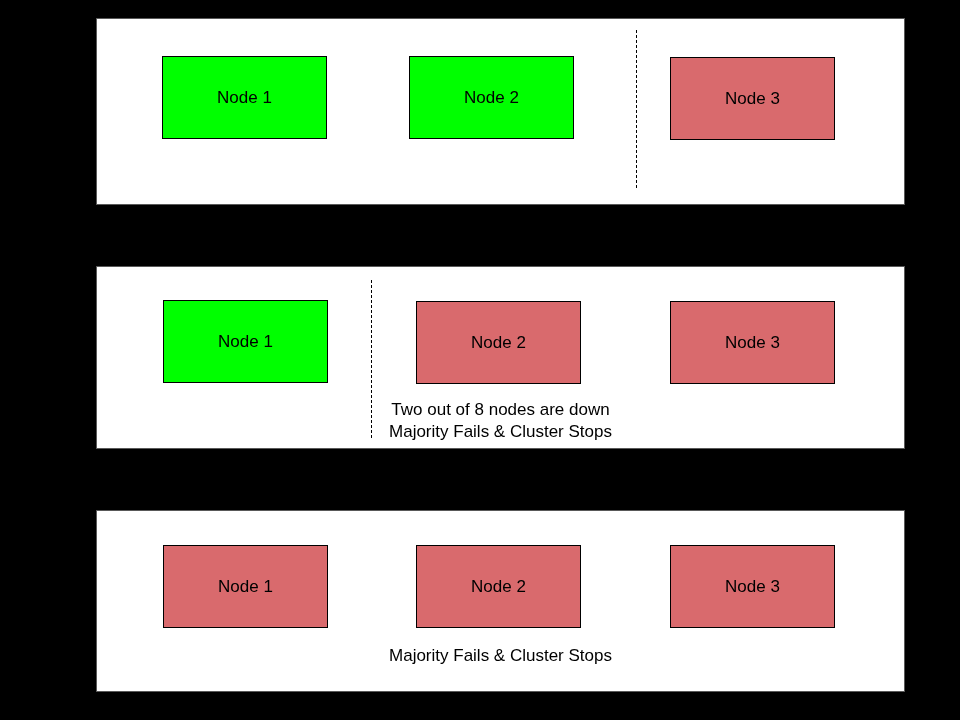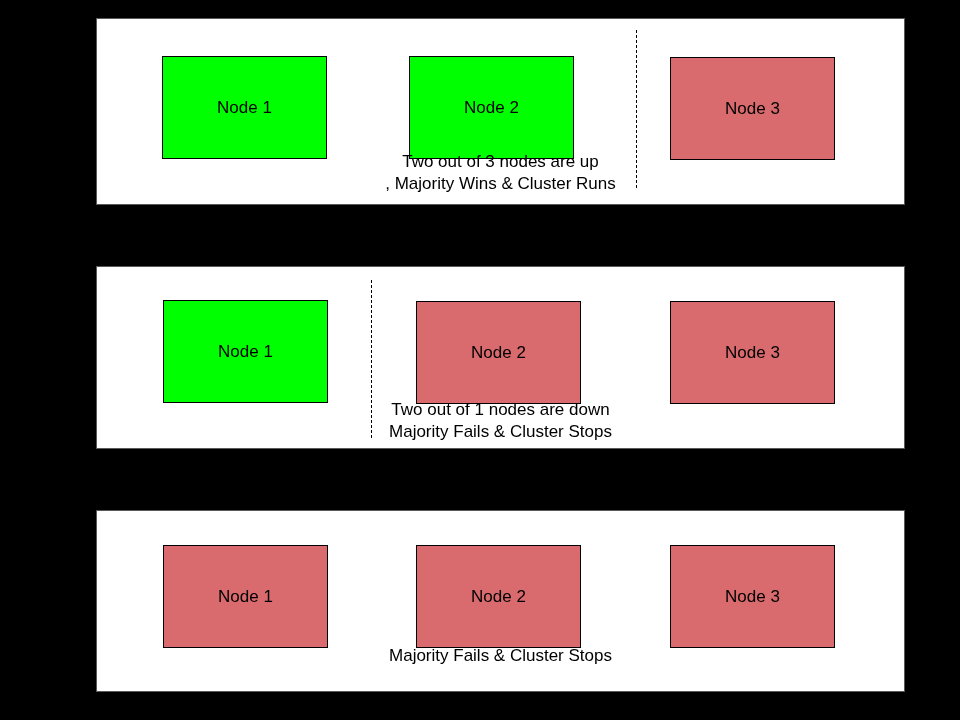--- a/index.html
+++ b/index.html
@@ -22,21 +22,21 @@
     background: #ffffff;
     border: 1px solid #595959;
     box-sizing: border-box;
   }
   .panel-1 { top: 18px;  height: 187px; }
   .panel-2 { top: 266px; height: 183px; }
   .panel-3 { top: 510px; height: 182px; }
   .node {
     position: absolute;
     width: 165px;
-    height: 103px;
+    height: 83px;
     border: 1px solid #000000;
     box-sizing: border-box;
     display: flex;
     align-items: center;
     justify-content: center;
     font-size: 17px;
   }
   .divider {
     position: absolute;
     width: 0;
@@ -58,39 +58,35 @@
   <div class="node" style="left: 65px; top: 37px; background: rgb(0, 255, 0);">
     <span>Node 1</span>
   </div>
   <div class="node" style="left: 312px; top: 37px; background: rgb(0, 255, 0);">
     <span>Node 2</span>
   </div>
   <div class="node" style="left: 573px; top: 38px; background: rgb(217, 106, 109);">
     <span>Node 3</span>
   </div>
   <div class="divider" style="left:539px; top:11px; height:158px;"></div>
-  <div class="caption" style="top:132px;">
-    <div>Two out of 3 nodes are up</div>
-    <div>, Majority Wins &amp; Cluster Runs</div>
-  </div>
 </div>
 
 <div class="panel panel-2">
   <div class="node" style="left: 66px; top: 33px; background: rgb(0, 255, 0);">
     <span>Node 1</span>
   </div>
   <div class="node" style="left: 319px; top: 34px; background: rgb(217, 106, 109);">
     <span>Node 2</span>
   </div>
   <div class="node" style="left: 573px; top: 34px; background: rgb(217, 106, 109);">
     <span>Node 3</span>
   </div>
   <div class="divider" style="left:274px; top:13px; height:158px;"></div>
   <div class="caption" style="top:132px;">
-    <div>Two out of 1 nodes are down</div>
+    <div>Two out of 8 nodes are down</div>
     <div>Majority Fails &amp; Cluster Stops</div>
   </div>
 </div>
 
 <div class="panel panel-3">
   <div class="node" style="left: 66px; top: 34px; background: rgb(217, 106, 109);">
     <span>Node 1</span>
   </div>
   <div class="node" style="left: 319px; top: 34px; background: rgb(217, 106, 109);">
     <span>Node 2</span>

